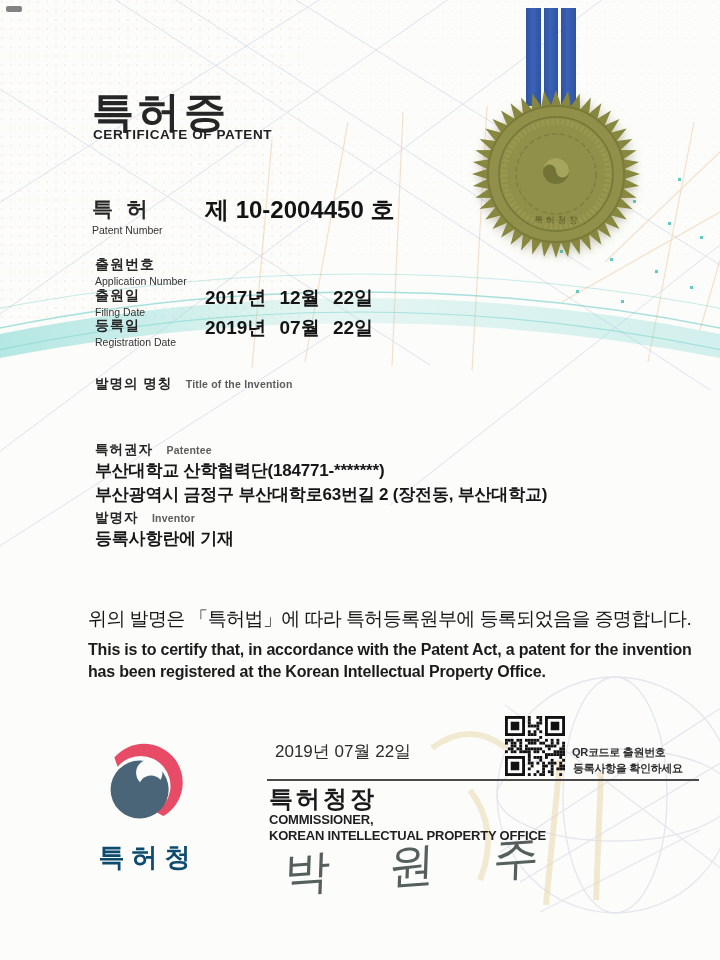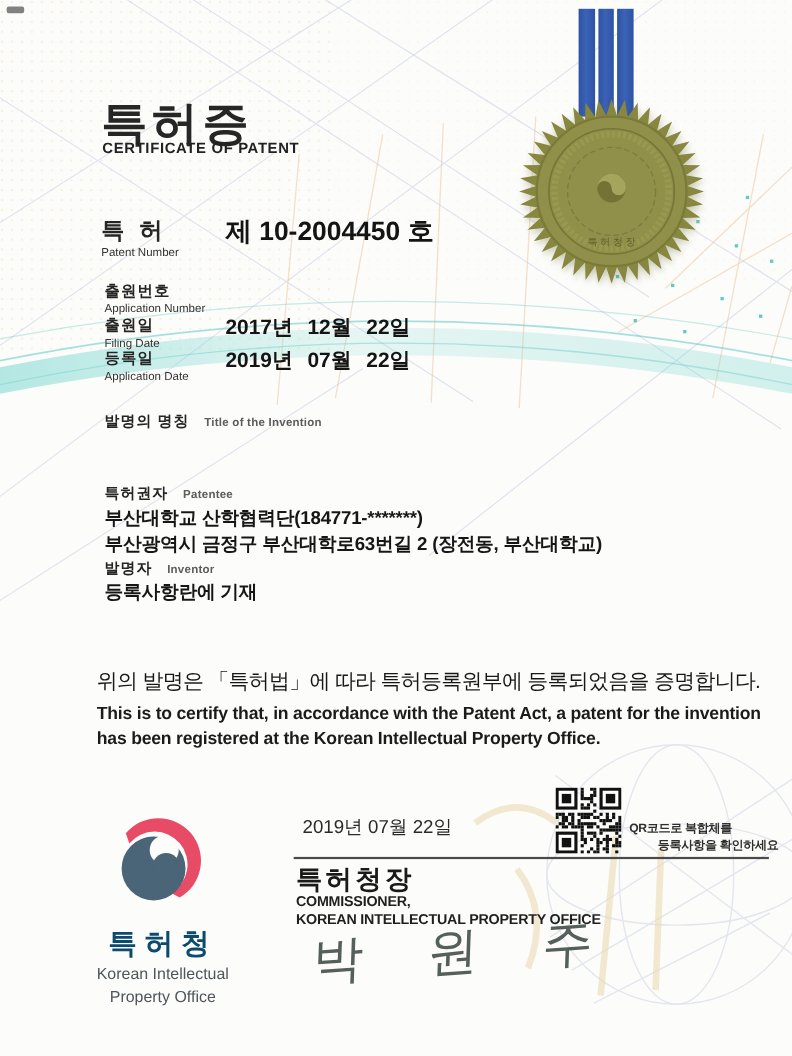--- a/index.html
+++ b/index.html
@@ -158,21 +158,21 @@
   </div>
 
   <div class="abs" style="left:95px;top:287px;z-index:3">
     <div class="lab-kr" style="font-size:14px;letter-spacing:1px">출원일</div>
     <div class="lab-en">Filing Date</div>
   </div>
   <div class="abs val date-val" style="left:205px;top:285px;font-size:19px;z-index:3">2017년 12월 22일</div>
 
   <div class="abs" style="left:95px;top:317px;z-index:3">
     <div class="lab-kr" style="font-size:14px;letter-spacing:1px">등록일</div>
-    <div class="lab-en">Application Date</div>
+    <div class="lab-en">Registration Date</div>
   </div>
   <div class="abs val date-val" style="left:205px;top:315px;font-size:19px;z-index:3">2019년 07월 22일</div>
 
   <div class="abs" style="left:95px;top:374px;z-index:3">
     <span class="sec-lab">발명의 명칭</span>
     <span class="sec-en">Title of the Invention</span>
   </div>
 
   <div class="abs" style="left:95px;top:440px;z-index:3">
     <span class="sec-lab">특허권자</span>
@@ -327,36 +327,32 @@
         <rect x="45" y="57" width="3" height="3" fill="#111"></rect>
         <rect x="48" y="57" width="3" height="3" fill="#111"></rect>
         <rect x="24" y="60" width="3" height="3" fill="#111"></rect>
         <rect x="30" y="60" width="3" height="3" fill="#111"></rect>
         <rect x="36" y="60" width="3" height="3" fill="#111"></rect>
         <rect x="39" y="60" width="3" height="3" fill="#111"></rect>
         <rect x="48" y="60" width="3" height="3" fill="#111"></rect>
         <rect x="57" y="60" width="3" height="3" fill="#111"></rect>
       </svg>
   </div>
-  <div class="abs qr-note" style="left:572px;top:745px">QR코드로 복합체를</div>
-  <div class="abs qr-note" style="left:598px;top:761px">등록사항을 확인하세요</div>
+  <div class="abs qr-note" style="left:572px;top:745px">QR코드로 출원번호</div>
+  <div class="abs qr-note" style="left:573px;top:761px">등록사항을 확인하세요</div>
 
   <div class="abs rule"></div>
   <div class="abs comm-kr">특허청장</div>
   <div class="abs comm-en" style="left:269px;top:812px">COMMISSIONER,</div>
   <div class="abs comm-en" style="left:269px;top:828px">KOREAN INTELLECTUAL PROPERTY OFFICE</div>
   <div class="abs sig">박 원 주</div>
 
   <div class="abs" style="left:100px;top:742px;z-index:3">
     <svg width="88" height="88" viewBox="0 0 100 100">
       <path d="M16.3 17.7 A44 44 0 1 1 72 84.1 L63 79.4 A34 34 0 1 0 20 28.1 Z" fill="var(--logo-red,#e84b66)"></path>
       <circle cx="45" cy="54" r="33" fill="var(--logo-blue,#4a6478)"></circle>
       <circle cx="56" cy="35" r="15" fill="#fcfcfa"></circle>
       <circle cx="58" cy="52" r="14" fill="var(--logo-blue,#4a6478)"></circle>
     </svg>
   </div>
   <div class="abs logo-kr">특허청</div>
-  <div class="abs logo-en">
-    <div>Korean Intellectual</div>
-    <div>Property Office</div>
-  </div>
 
 </div>
 
 </body></html>

